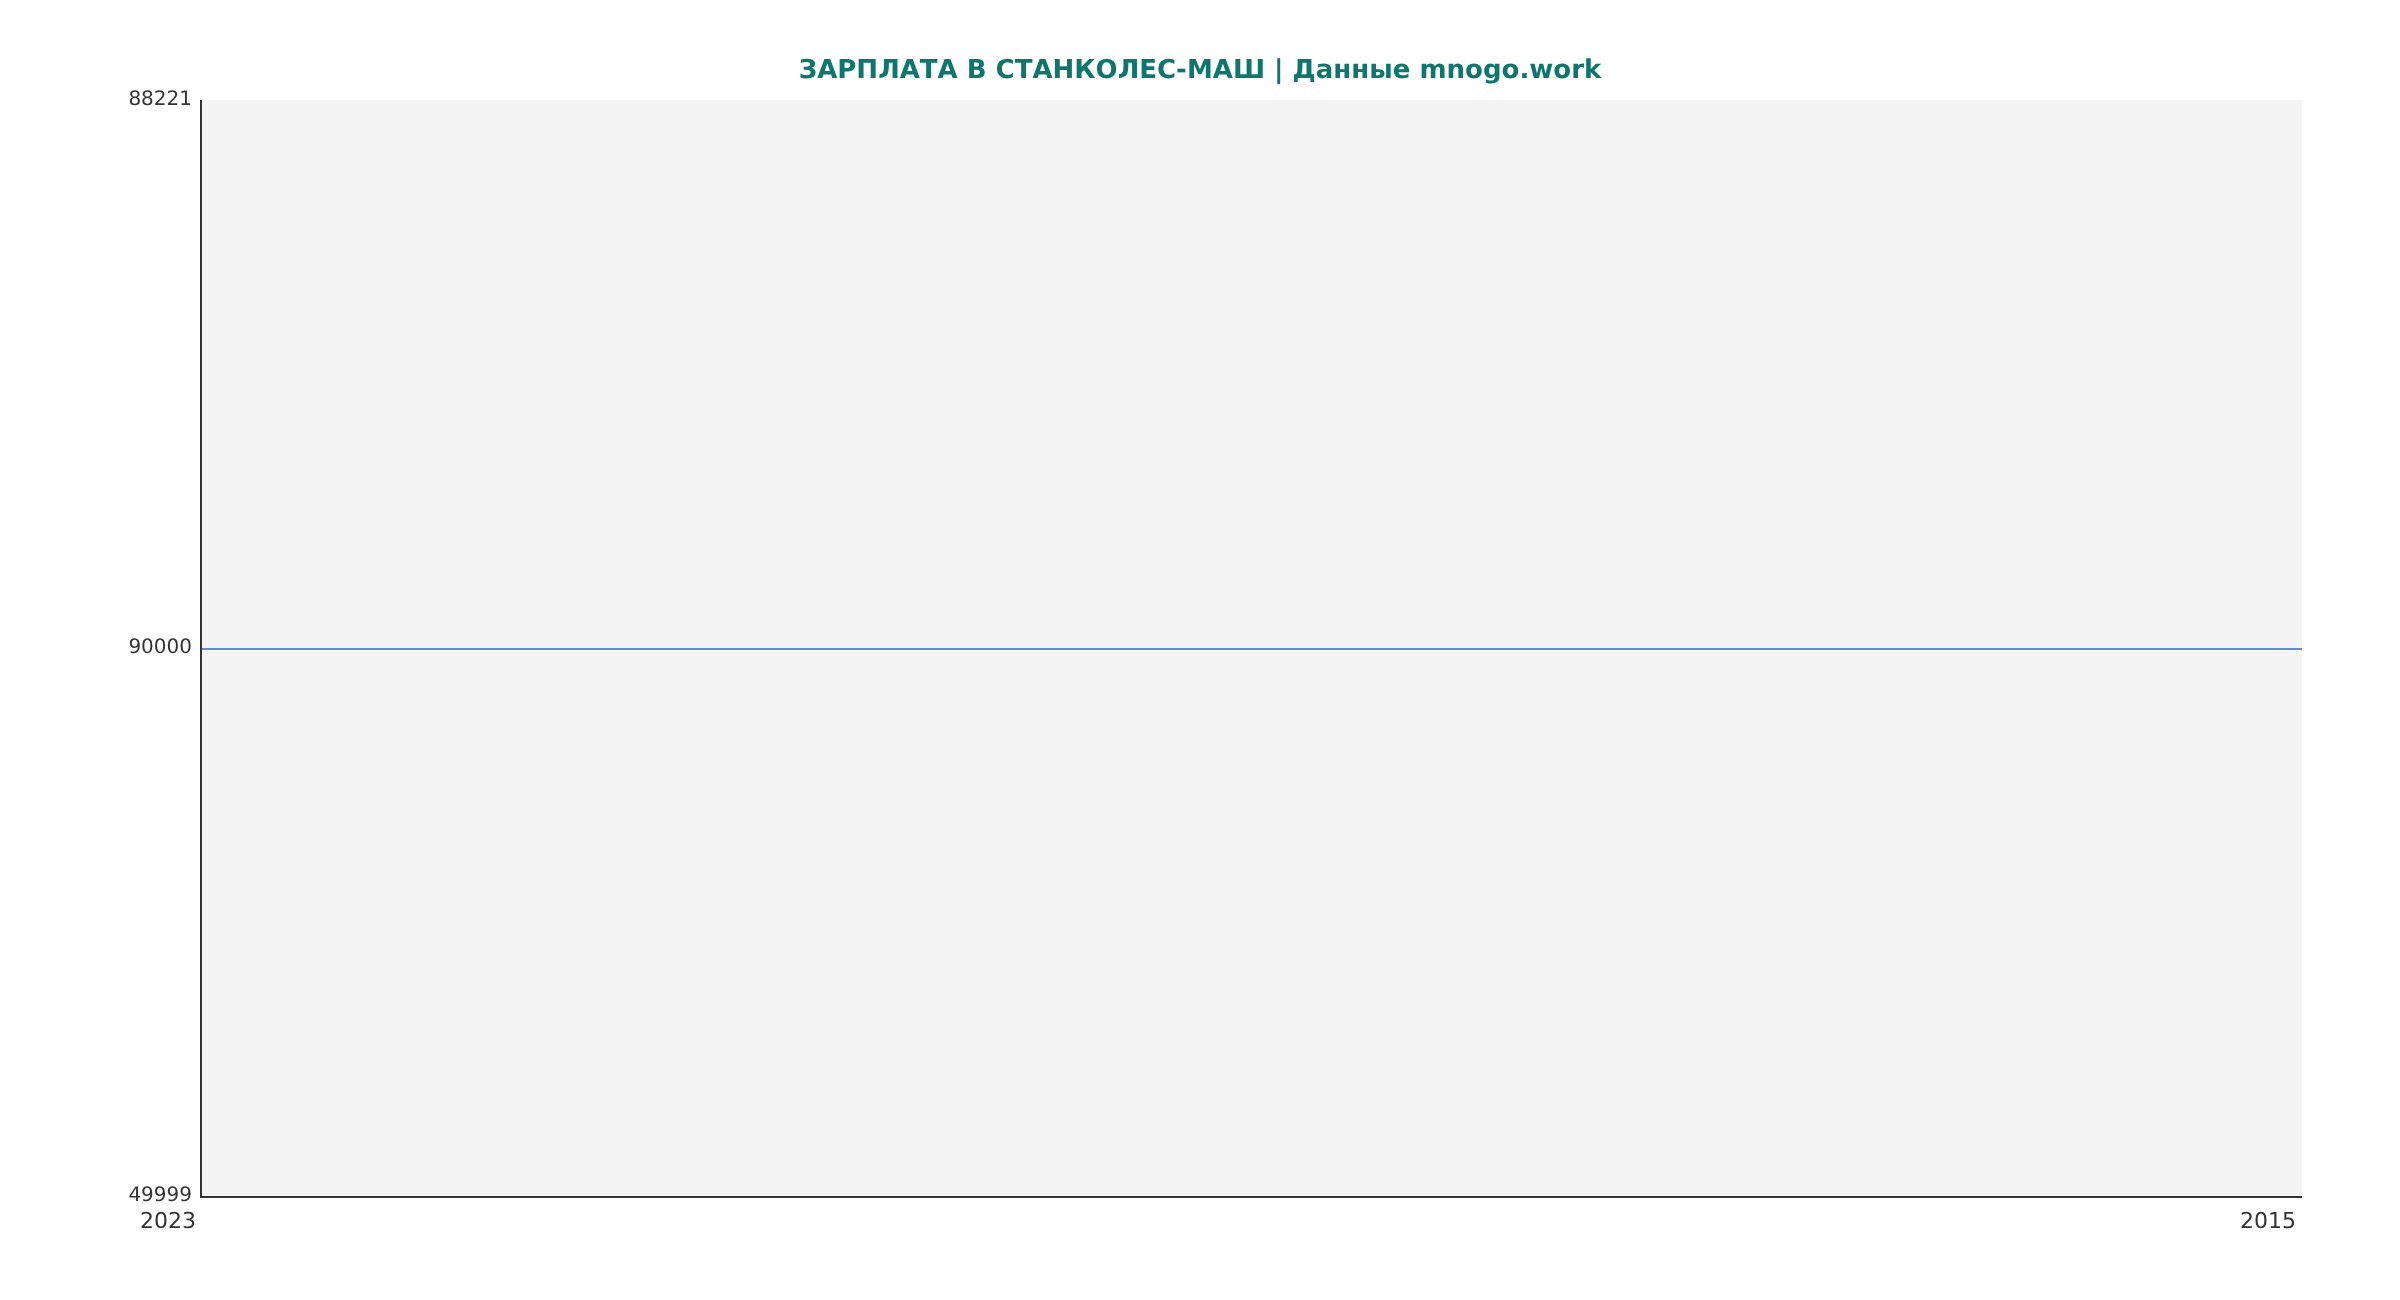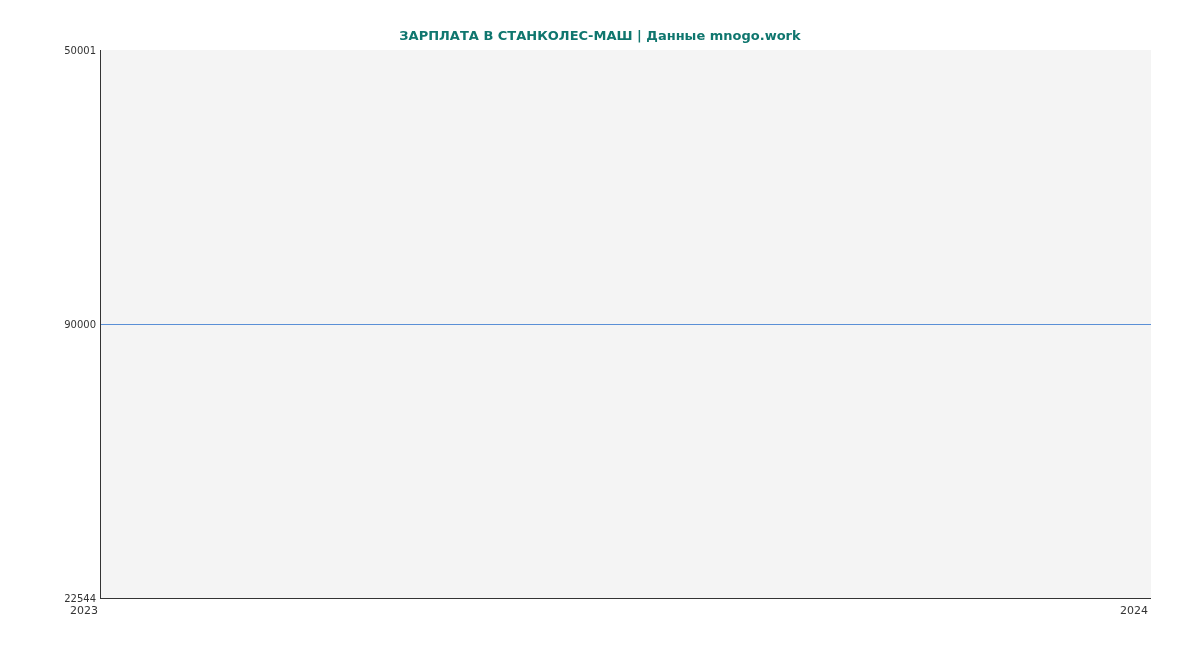--- a/index.html
+++ b/index.html
@@ -64,19 +64,19 @@
 </head>
 <body>
 
 <div class="chart-wrap">
   <div class="title">ЗАРПЛАТА В СТАНКОЛЕС-МАШ | Данные mnogo.work</div>
 
   <div class="plot-area">
     <div class="series-line" style="top: 274px; border-top-color: rgb(90, 143, 214);"></div>
   </div>
 
-  <div class="y-tick" style="top: 598px;">22544</div>
+  <div class="y-tick" style="top: 598px;">49999</div>
   <div class="y-tick" style="top: 324px;">90000</div>
-  <div class="y-tick" style="top: 50px;">50001</div>
+  <div class="y-tick" style="top: 50px;">88221</div>
 
   <div class="x-tick" style="left: 100px;">2023</div>
-  <div class="x-tick" style="left: 1150px;">2024</div>
+  <div class="x-tick" style="left: 1150px;">2015</div>
 </div>
 
 </body></html>

